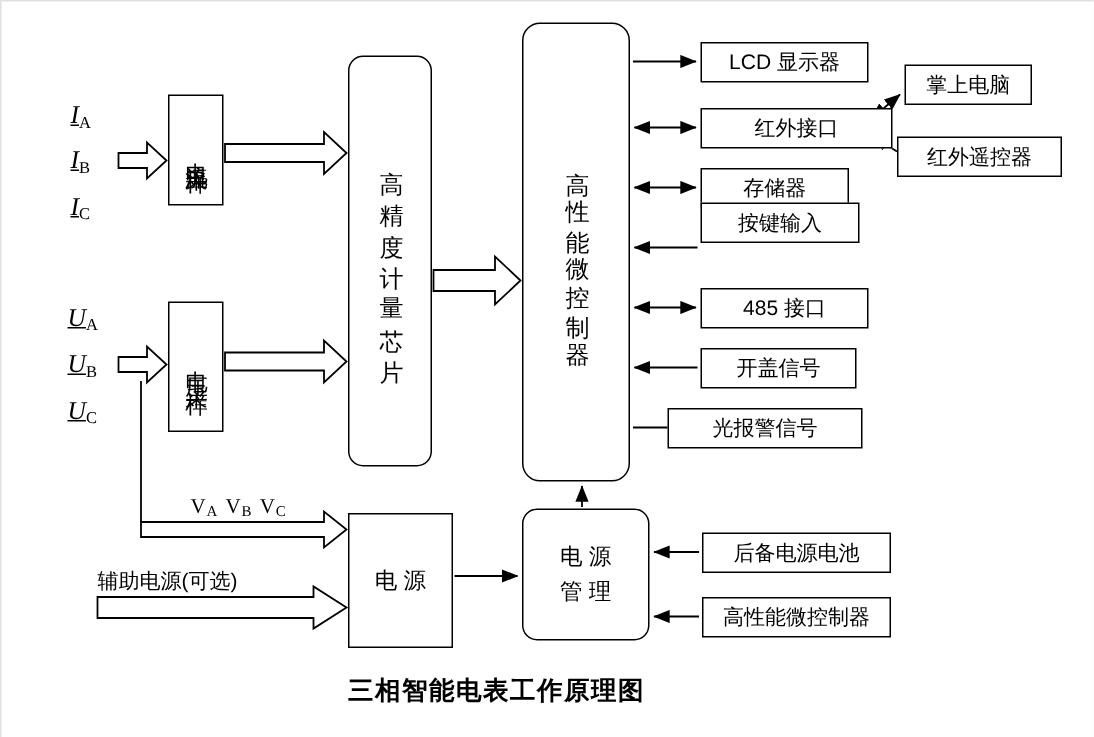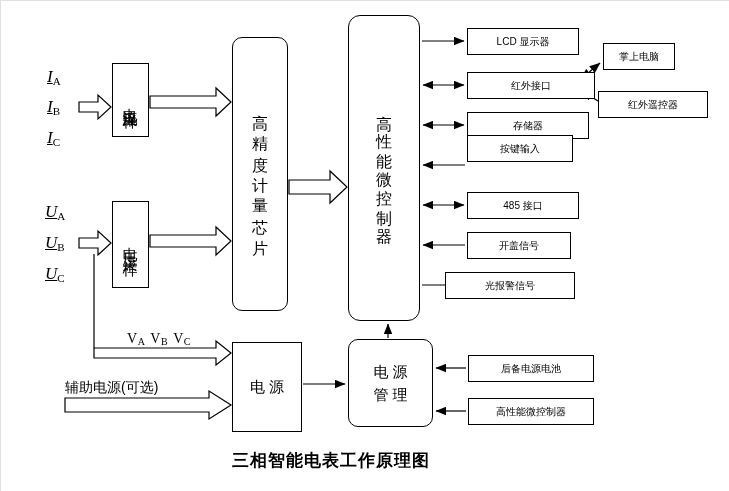--- a/index.html
+++ b/index.html
@@ -13,21 +13,21 @@
     position:absolute; z-index:2; box-sizing:border-box;
     border:1.2px solid #000; background:#fff;
     display:flex; align-items:center; justify-content:center;
     text-align:center; color:#000;
   }
   .rounded10{border-radius:10px;}
   .rounded12{border-radius:12px;}
   .vtext{writing-mode:vertical-lr; text-orientation:upright; line-height:1;}
   .fs15{font-size:15px;} .fs16{font-size:16px;}
   .ls2{letter-spacing:2px;} .ls5{letter-spacing:5px;} .ls21{letter-spacing:21px;} .ls19{letter-spacing:19px;}
-  .peripheral{height:27px; font-size:10px;}
+  .peripheral{height:27px; font-size:14px;}
   .sig{
     position:absolute; z-index:2; height:20px; line-height:20px;
     font-family:"Liberation Serif","DejaVu Serif",serif; font-size:17px;text-decoration:underline;
   }
   .sig i{font-style:italic;}
   .sig sub{font-size:11px; font-family:"Liberation Serif","DejaVu Serif",serif; vertical-align:-3px;}
   .vrow{
     position:absolute; z-index:2; font-family:"Liberation Serif","DejaVu Serif",serif;
     font-size:14px; letter-spacing:0.5px; display:flex; gap:5px;
   }
@@ -100,37 +100,37 @@
   <div class="box rounded12" style="left:347px; top:14px; width:72px; height:306px">
     <span class="vtext fs16 ls19">高性能微控制器</span>
   </div>
 
   <div class="box peripheral" style="left:466px; top:27px; width:112px">
     <span>LCD 显示器</span>
   </div>
   <div class="box peripheral" style="left:466px; top:71px; width:128px">
     <span>红外接口</span>
   </div>
-  <div class="box peripheral" style="left:466px; top:111px; width:122px">
+  <div class="box peripheral" style="left:466px; top:111px; width:99px">
     <span>存储器</span>
   </div>
   <div class="box peripheral" style="left:466px; top:134px; width:106px">
     <span>按键输入</span>
   </div>
   <div class="box peripheral" style="left:466px; top:191px; width:112px">
     <span>485 接口</span>
   </div>
   <div class="box peripheral" style="left:466px; top:231px; width:104px">
     <span>开盖信号</span>
   </div>
   <div class="box peripheral" style="left:444px; top:271px; width:130px">
     <span>光报警信号</span>
   </div>
 
-  <div class="box peripheral" style="left:602px; top:42px; width:72px">
+  <div class="box peripheral" style="left:602px; top:42px; width:85px">
     <span>掌上电脑</span>
   </div>
   <div class="box peripheral" style="left:597px; top:90px; width:110px">
     <span>红外遥控器</span>
   </div>
 
   <div class="vrow" style="left:126px; top:330px">
     <span><span>V</span><sub>A</sub></span>
     <span><span>V</span><sub>B</sub></span>
     <span><span>V</span><sub>C</sub></span>

